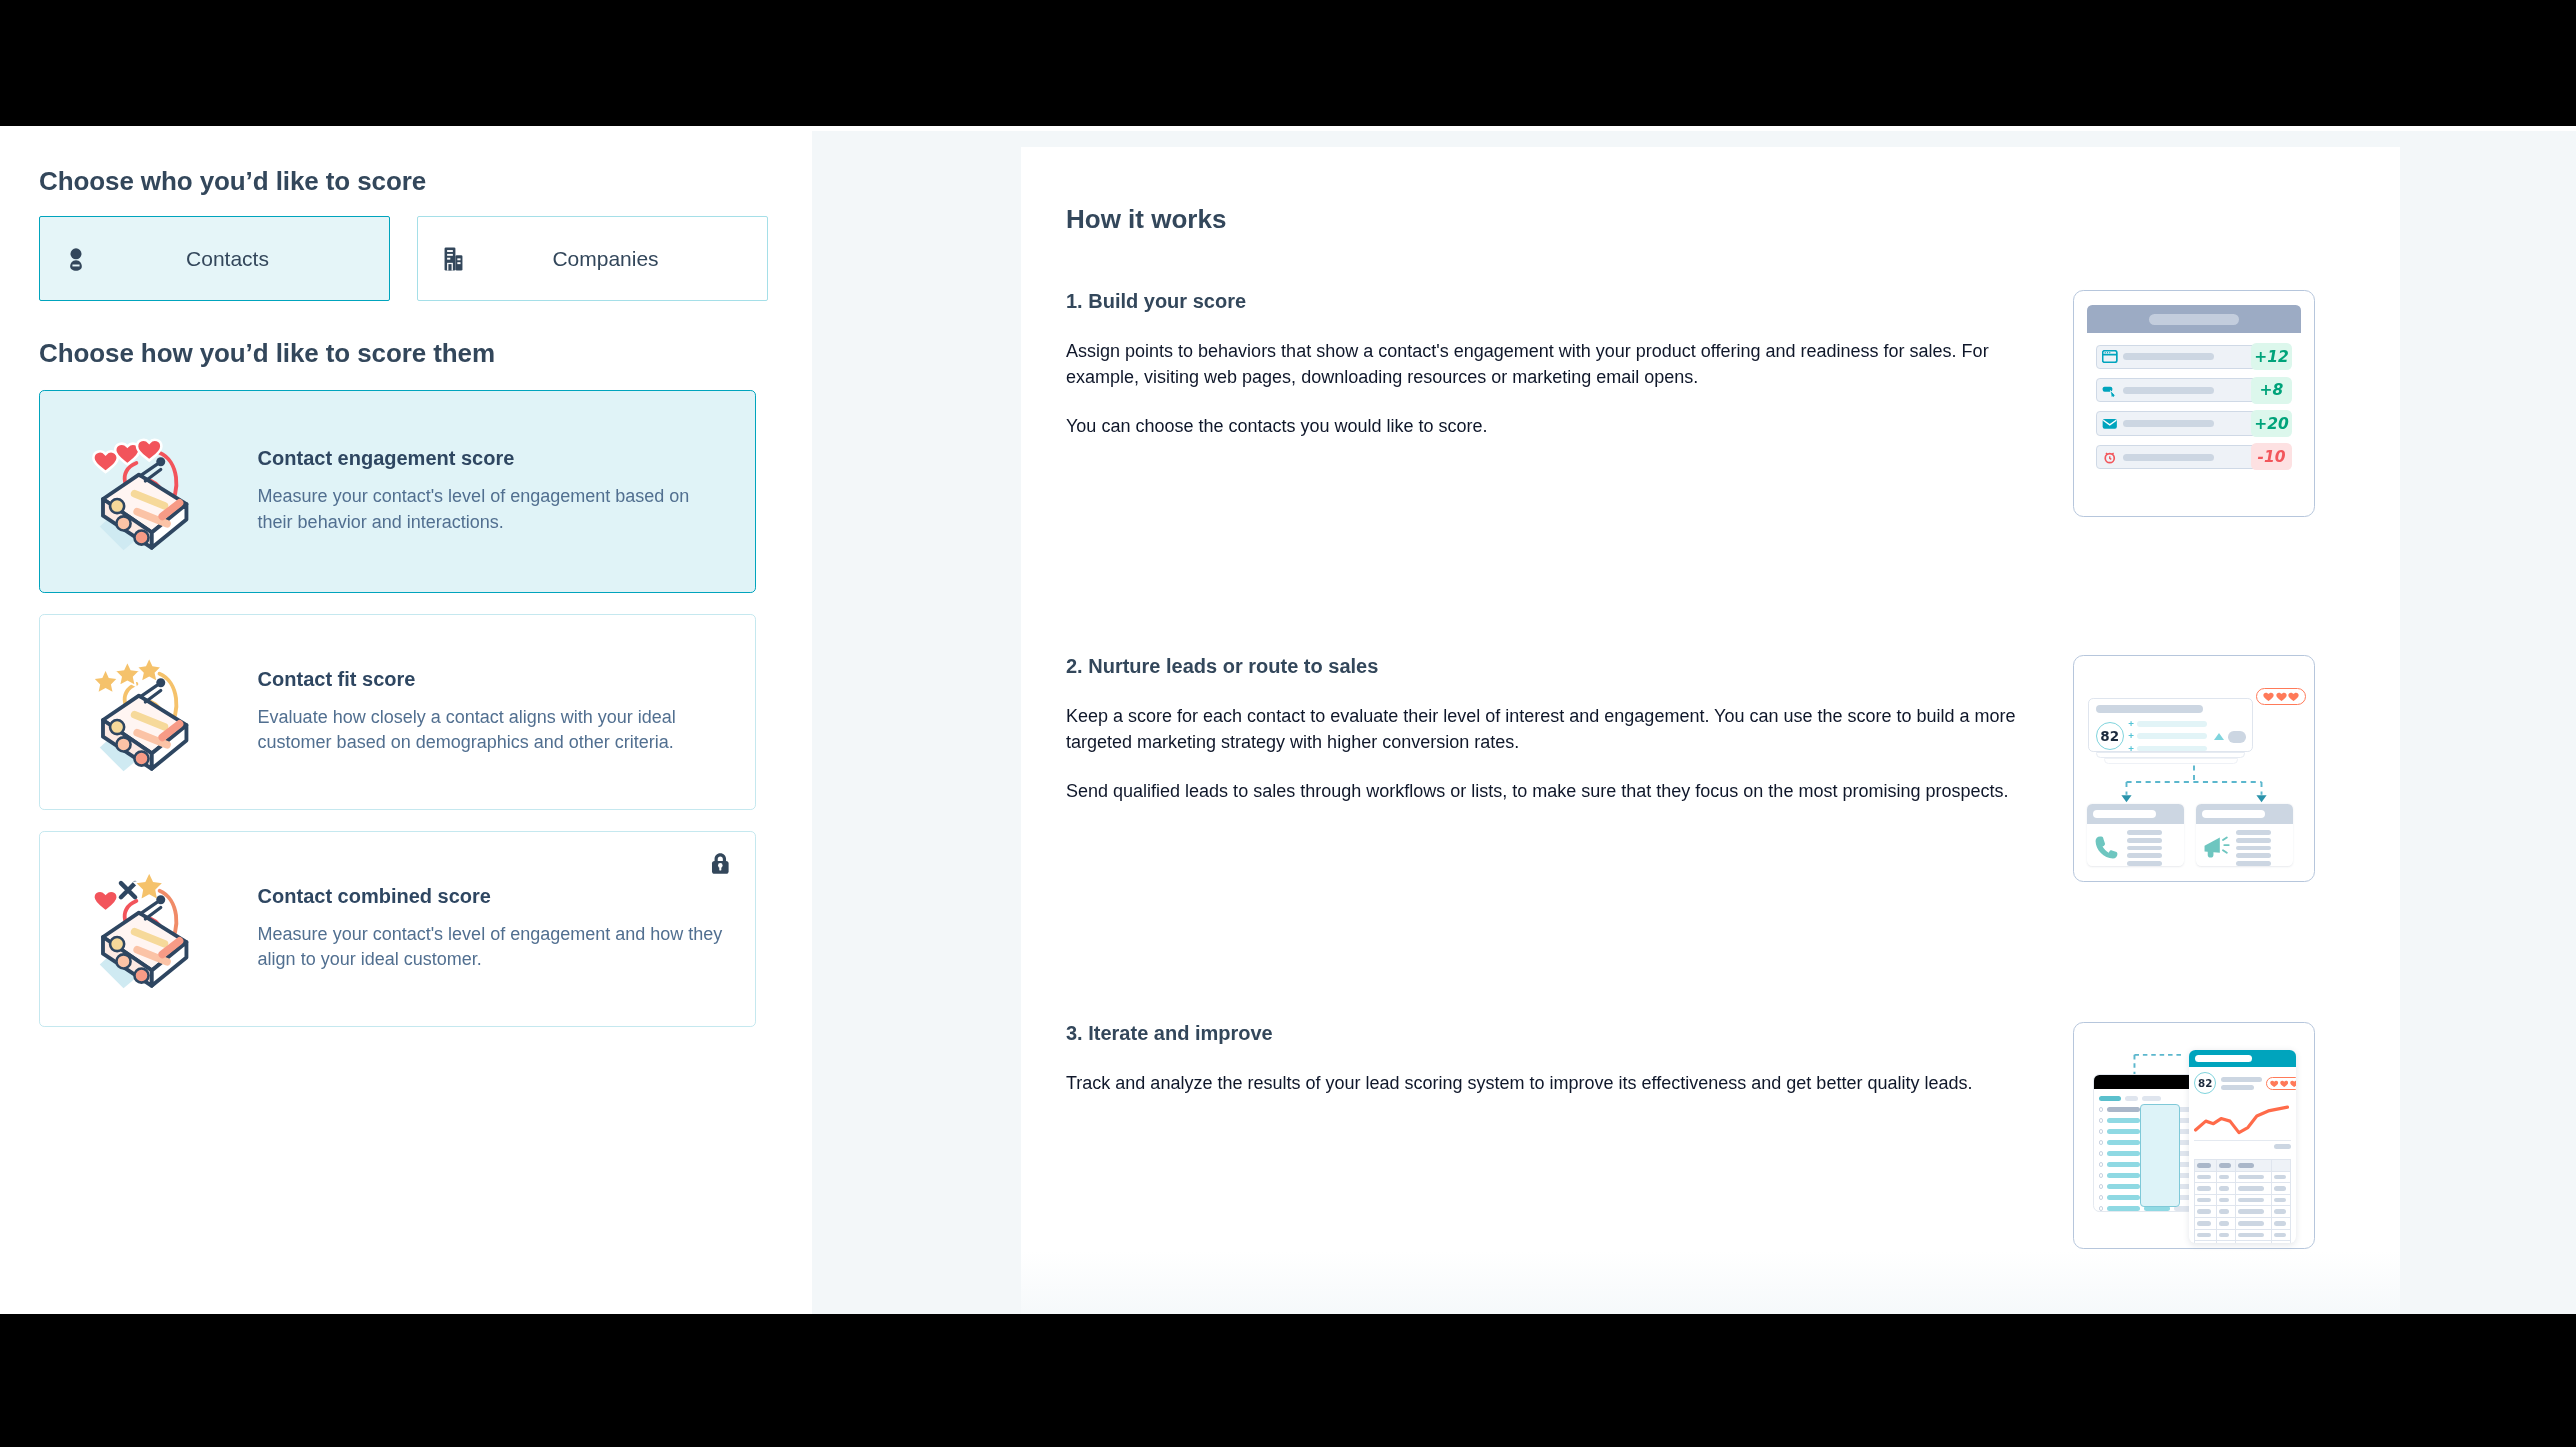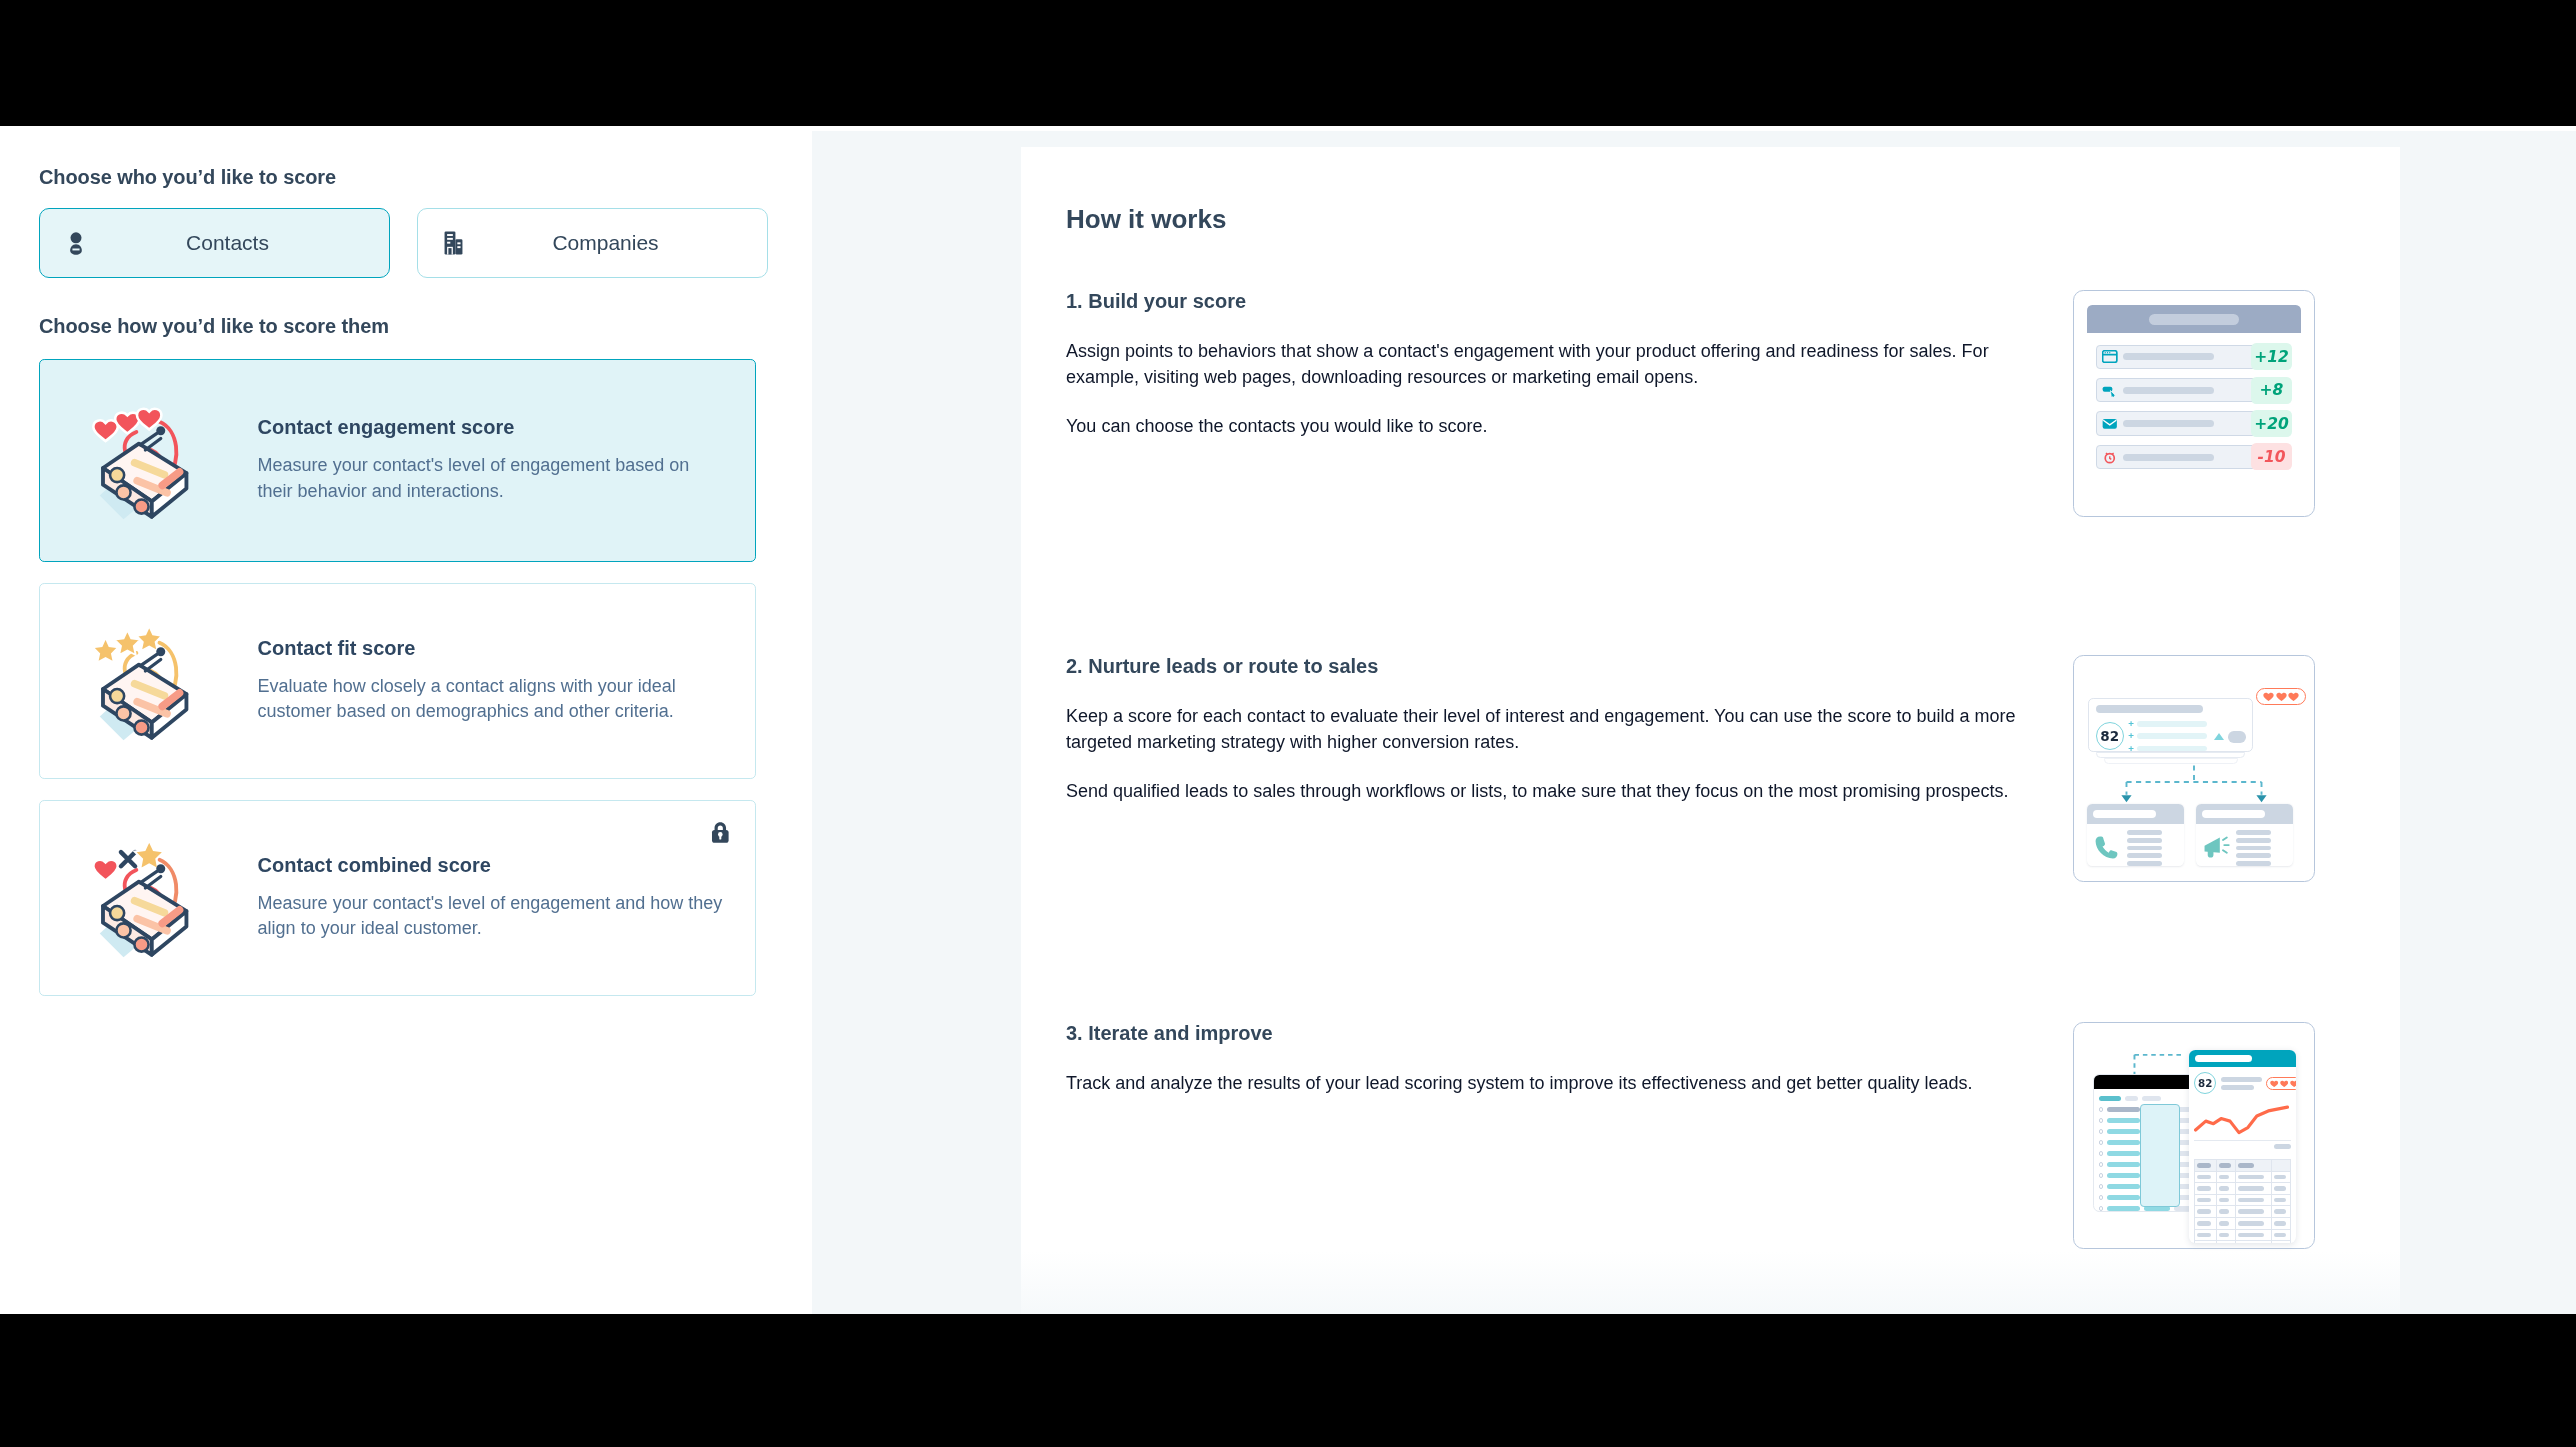--- a/index.html
+++ b/index.html
@@ -20,31 +20,31 @@
   }
 
   
   #left-panel {
     position: absolute; left: 0; top: 0;
     width: 812px; height: 1188px;
     background: #ffffff;
     padding: 40px 39px 0 39px;
   }
   .panel-heading {
-    font-size: 20px; font-weight: bold; color: #33475b;
+    font-size: 26px; font-weight: bold; color: #33475b;
     letter-spacing: -0.1px;
   }
   .panel-heading.second { margin-top: 37px; }
 
   
   #object-toggle { display: flex; gap: 27px; margin-top: 19.3px; }
   .toggle-btn {
-    width: 351px; height: 70px;
+    width: 351px; height: 85px;
     display: flex; align-items: center;
-    border-radius: 10px; background: #ffffff;
+    border-radius: 2px; background: #ffffff;
     cursor: pointer;
   }
   .toggle-btn.selected {
     background: #e5f5f8; border: 1.9px solid #00a4bd;
   }
   .toggle-btn.unselected {
     background: #ffffff; border: 1.3px solid #a5dfe8;
   }
   .toggle-icon {
     width: 71px; display: flex; align-items: center; justify-content: center;

